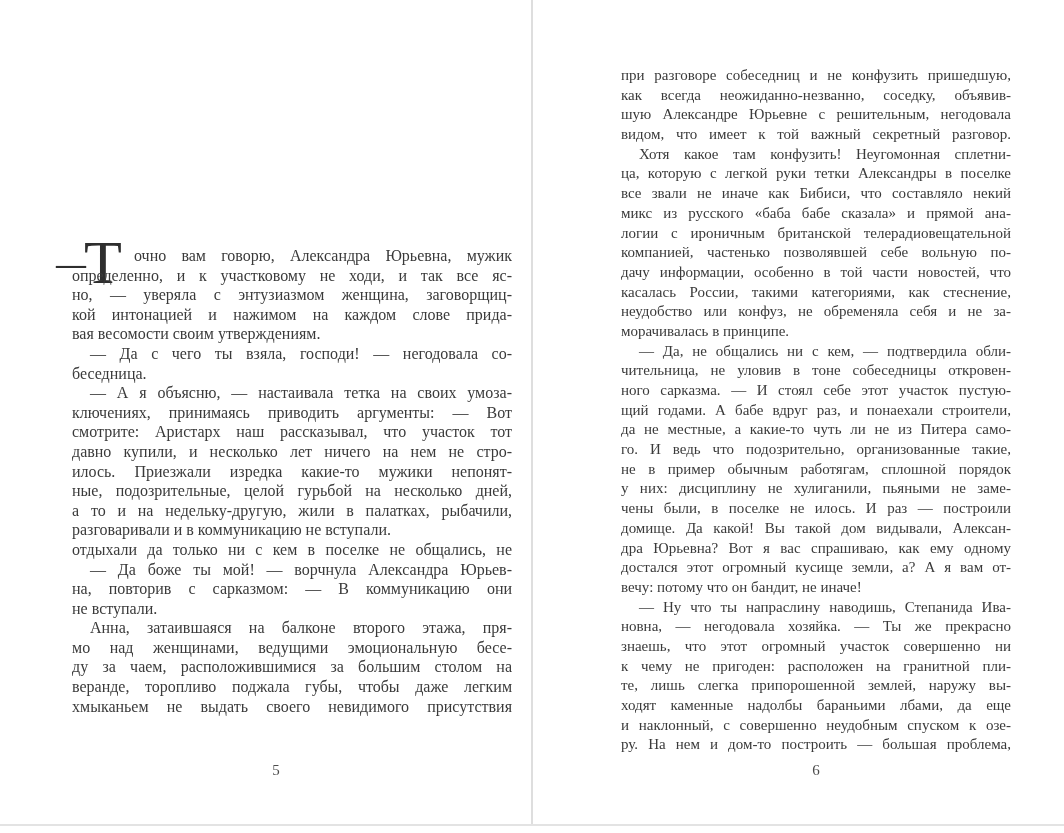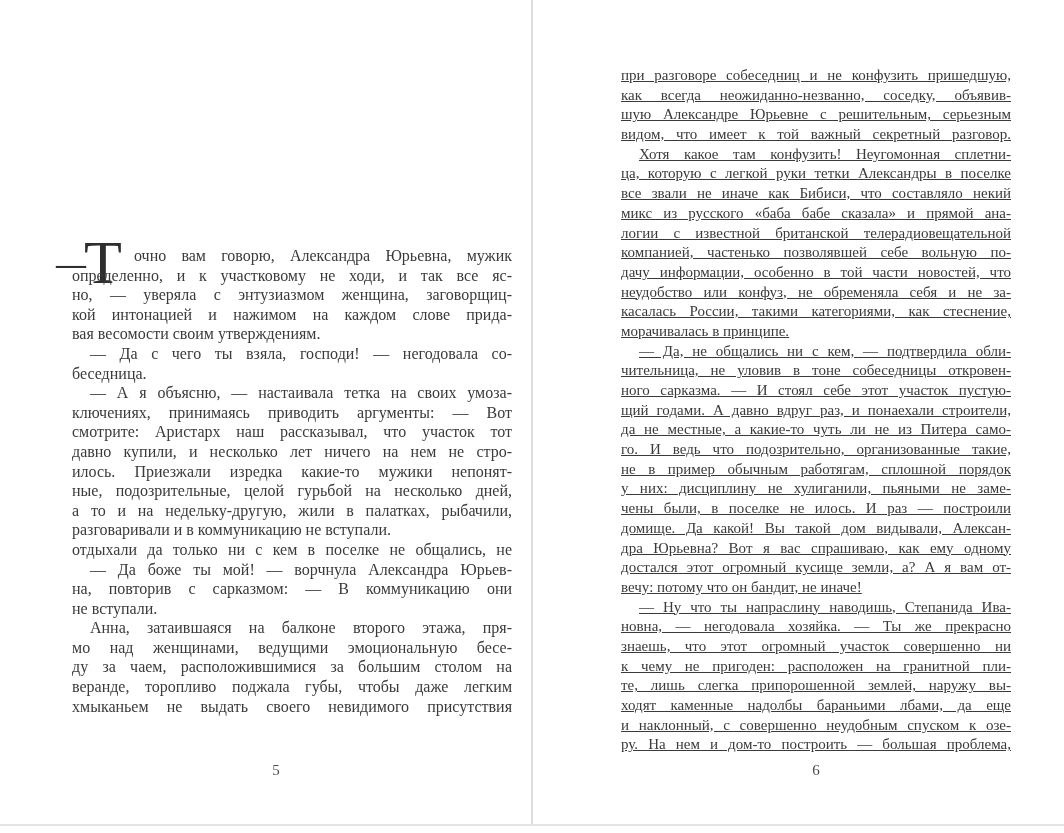--- a/index.html
+++ b/index.html
@@ -28,21 +28,21 @@
   }
   .page-text { position: absolute; }
   #left-text  { left: 72px;  top: 246px; width: 440px; font-size: 16px;  line-height: 19.6px; }
   #right-text { left: 621px; top: 66px;  width: 390px; font-size: 15px;  line-height: 19.7px; }
   .tline {
     text-align: justify;
     text-align-last: justify;
     height: 19.6px;
     overflow: hidden;
   }
-  #right-text .tline { height: 19.7px; text-decoration: underline; }
+  #right-text .tline { height: 19.7px; }
   .tline.plast { text-align-last: left; }
   .tline.ind { text-indent: 18px; }
   
   #drop-cap {
     position: absolute;
     left: 56px; top: 240px;
     width: 100px; height: 46px;
     color: #2e2e2e;
   }
   #drop-cap-dash {
@@ -105,36 +105,36 @@
         <div class="tline">веранде, торопливо поджала губы, чтобы даже легким</div>
         <div class="tline">хмыканьем не выдать своего невидимого присутствия</div>
       </div>
     <div id="left-page-number" class="page-number">5</div>
   </div>
 
   <div>
     <div id="right-text" class="page-text">
         <div class="tline">при разговоре собеседниц и не конфузить пришедшую,</div>
         <div class="tline">как всегда неожиданно-незванно, соседку, объявив-</div>
-        <div class="tline">шую Александре Юрьевне с решительным, серьезным</div>
+        <div class="tline">шую Александре Юрьевне с решительным, негодовала</div>
         <div class="tline">видом, что имеет к той важный секретный разговор.</div>
         <div class="tline ind">Хотя какое там конфузить! Неугомонная сплетни-</div>
         <div class="tline">ца, которую с легкой руки тетки Александры в поселке</div>
         <div class="tline">все звали не иначе как Бибиси, что составляло некий</div>
         <div class="tline">микс из русского «баба бабе сказала» и прямой ана-</div>
-        <div class="tline">логии с известной британской телерадиовещательной</div>
+        <div class="tline">логии с ироничным британской телерадиовещательной</div>
         <div class="tline">компанией, частенько позволявшей себе вольную по-</div>
         <div class="tline">дачу информации, особенно в той части новостей, что</div>
+        <div class="tline">касалась России, такими категориями, как стеснение,</div>
         <div class="tline">неудобство или конфуз, не обременяла себя и не за-</div>
-        <div class="tline">касалась России, такими категориями, как стеснение,</div>
         <div class="tline plast">морачивалась в принципе.</div>
         <div class="tline ind">— Да, не общались ни с кем, — подтвердила обли-</div>
         <div class="tline">чительница, не уловив в тоне собеседницы откровен-</div>
         <div class="tline">ного сарказма. — И стоял себе этот участок пустую-</div>
-        <div class="tline">щий годами. А давно вдруг раз, и понаехали строители,</div>
+        <div class="tline">щий годами. А бабе вдруг раз, и понаехали строители,</div>
         <div class="tline">да не местные, а какие-то чуть ли не из Питера само-</div>
         <div class="tline">го. И ведь что подозрительно, организованные такие,</div>
         <div class="tline">не в пример обычным работягам, сплошной порядок</div>
         <div class="tline">у них: дисциплину не хулиганили, пьяными не заме-</div>
         <div class="tline">чены были, в поселке не илось. И раз — построили</div>
         <div class="tline">домище. Да какой! Вы такой дом видывали, Алексан-</div>
         <div class="tline">дра Юрьевна? Вот я вас спрашиваю, как ему одному</div>
         <div class="tline">достался этот огромный кусище земли, а? А я вам от-</div>
         <div class="tline plast">вечу: потому что он бандит, не иначе!</div>
         <div class="tline ind">— Ну что ты напраслину наводишь, Степанида Ива-</div>

